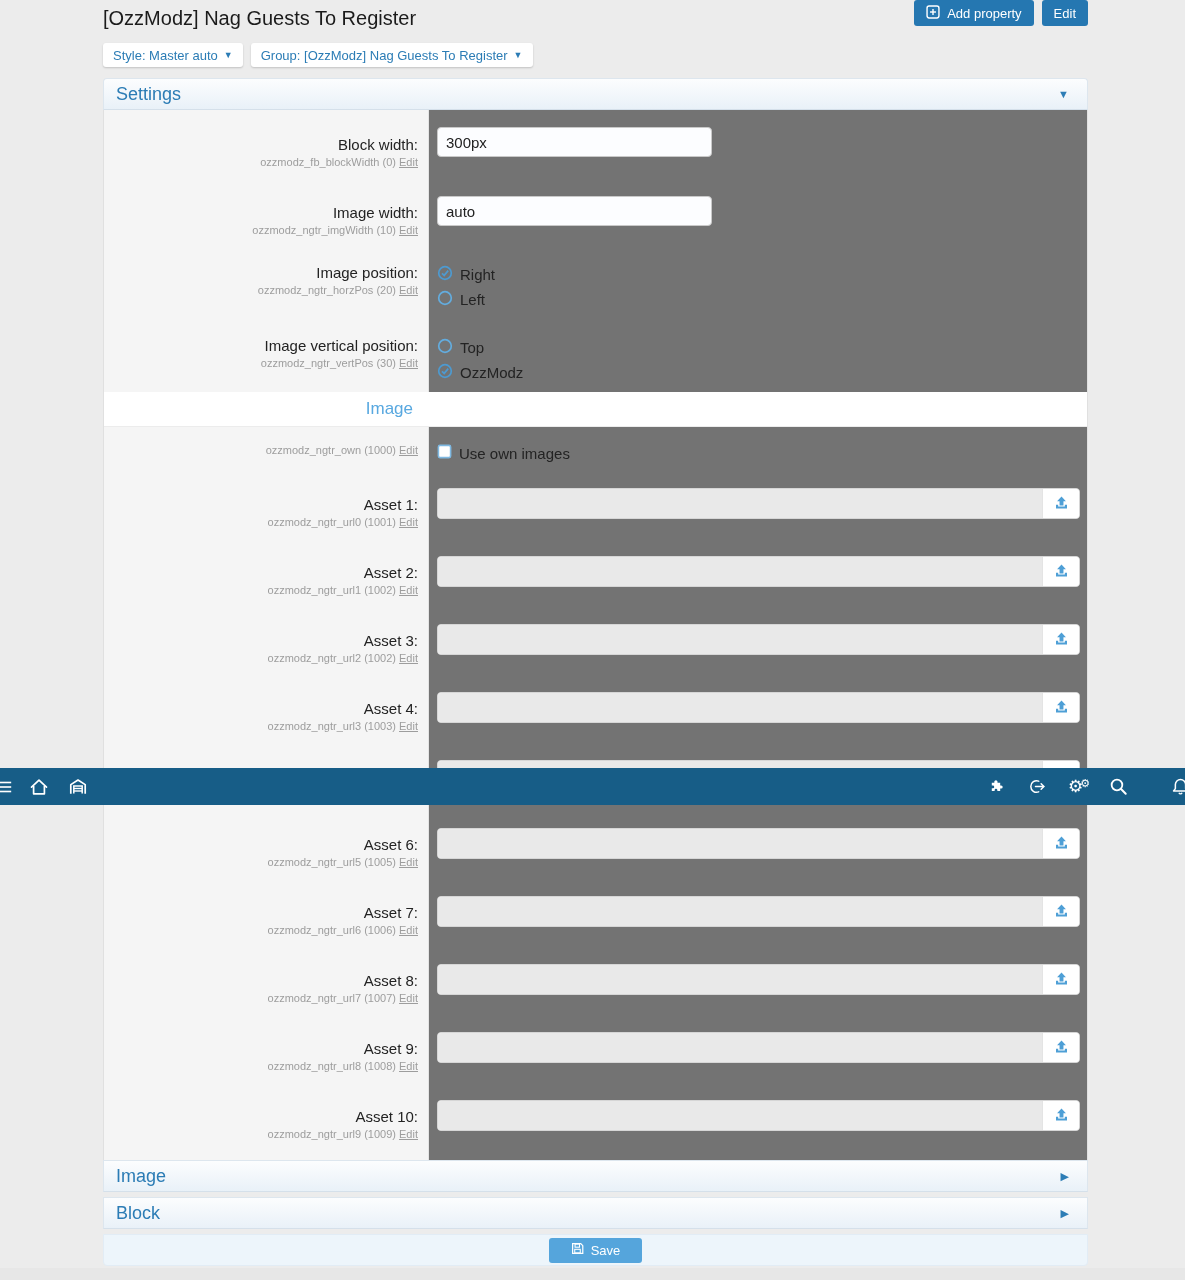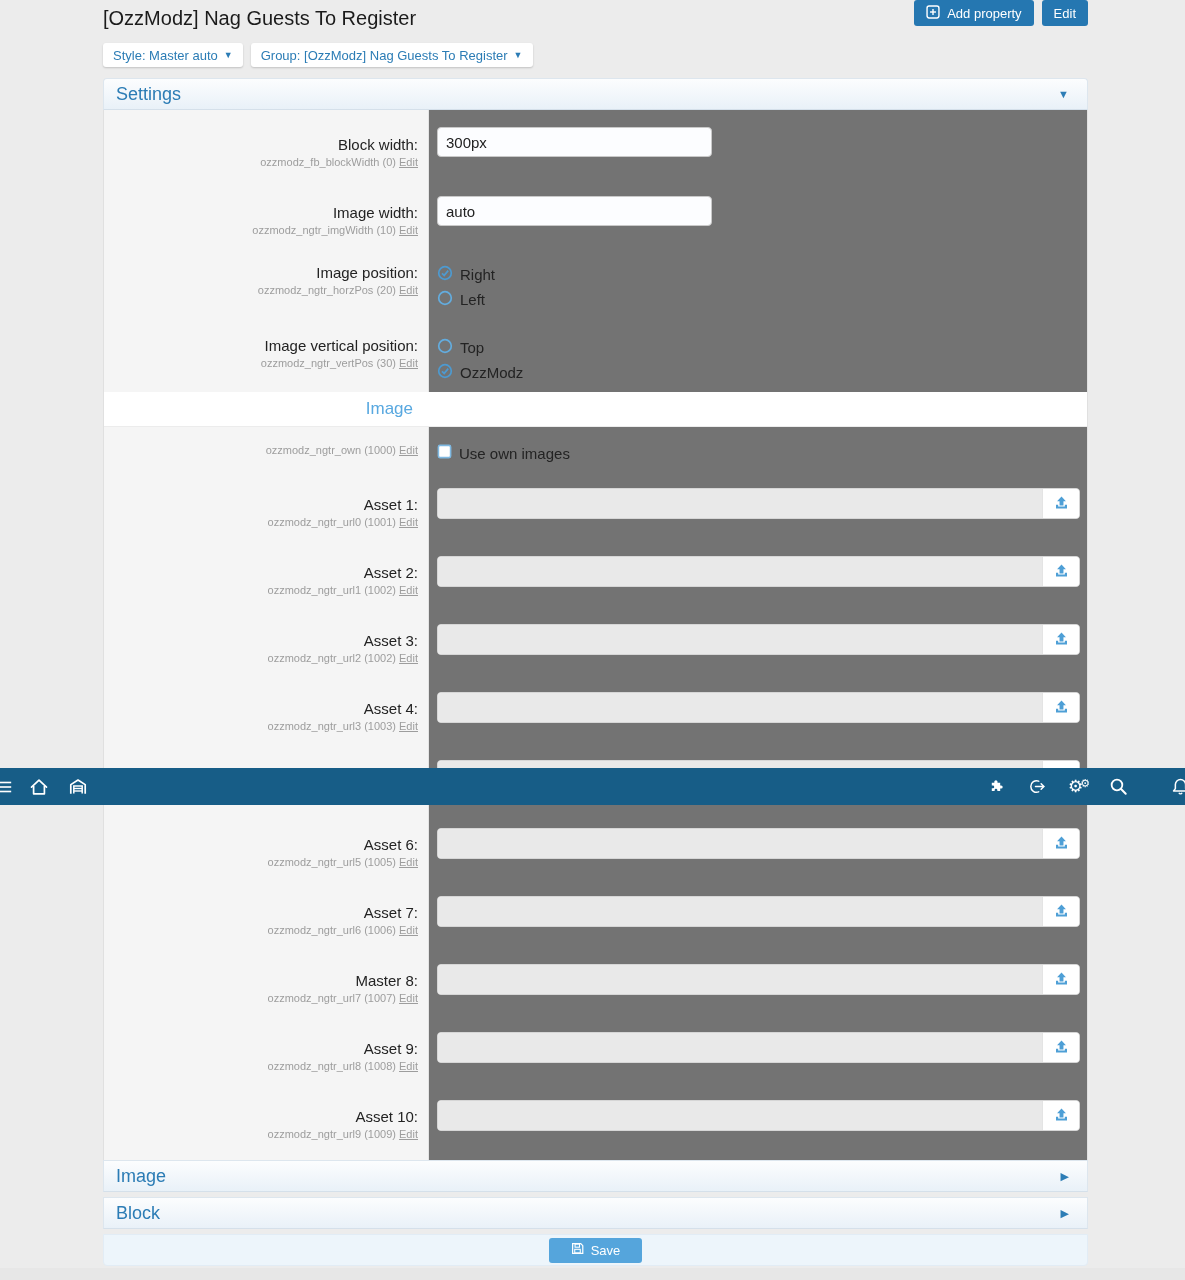--- a/index.html
+++ b/index.html
@@ -426,21 +426,21 @@
                     <path d="M3.5 12.5 v4.6 h13 v-4.6 h-2.6 v2.2 H6.1 v-2.2 Z" fill="#4e9fd6"></path>
                   </svg>
           </span>
         </button>
       </div>
     </div>
   </div>
 
   <div class="form-row row-asset">
     <div class="label-cell">
-      <div class="field-label">Master 8:</div>
+      <div class="field-label">Asset 8:</div>
       <div class="prop-line">
         <span>ozzmodz_ngtr_url7 (1007)</span>
         <a>Edit</a>
       </div>
     </div>
     <div class="content-cell">
       <div class="asset-control">
         <input class="asset-input" type="text" disabled="" value="" style="">
         <button class="asset-upload-btn">
           <span>

